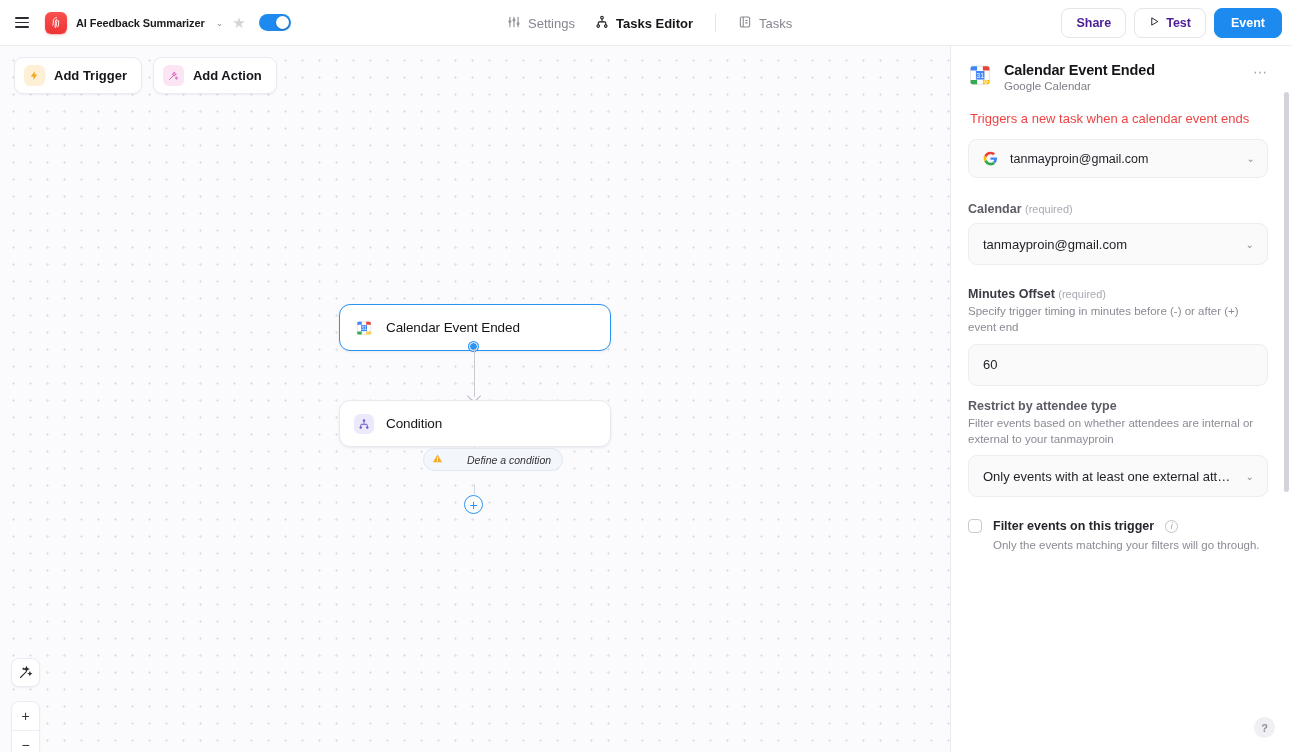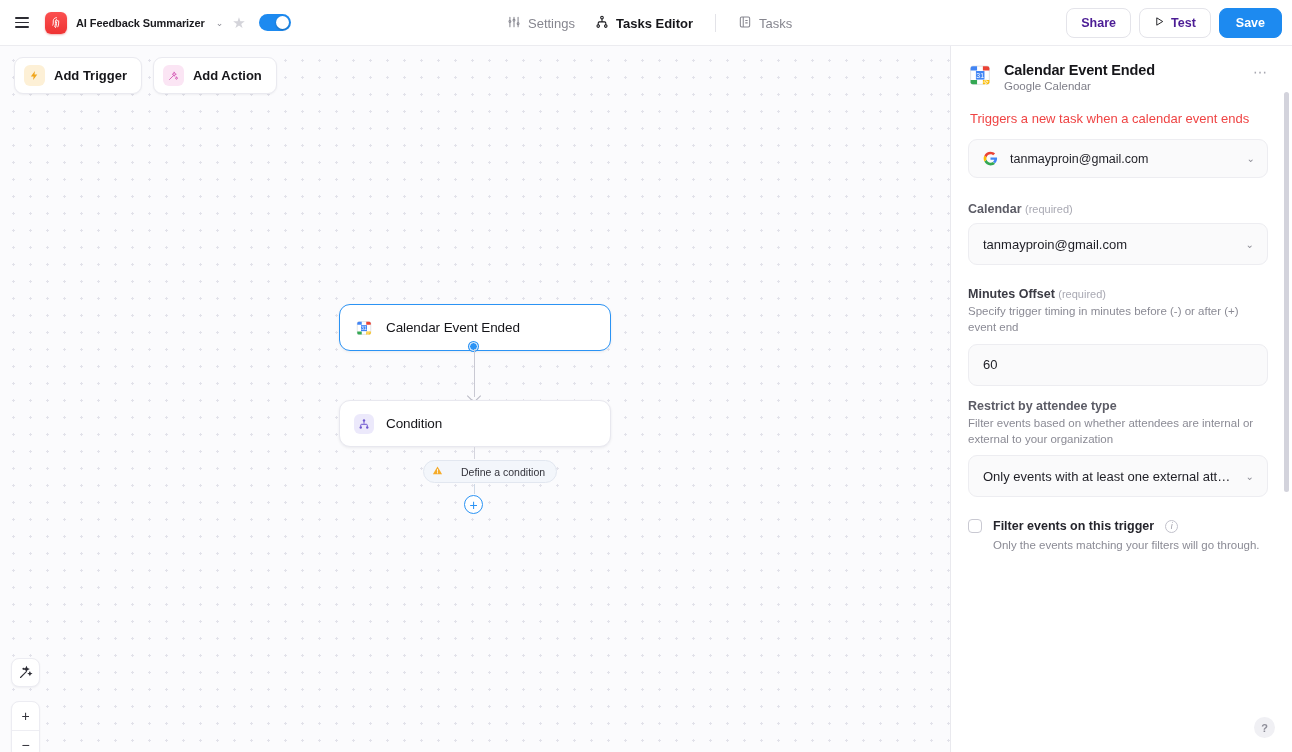--- a/index.html
+++ b/index.html
@@ -135,25 +135,26 @@
     position: absolute; left: 469px; top: 345px;
     width: 10px; height: 10px;
     border-right: 1.4px solid #b9b9c4; border-bottom: 1.4px solid #b9b9c4;
     transform: rotate(45deg);
   }
   .edge2 {
     position: absolute; left: 473.5px; top: 401px;
     width: 1.4px; height: 12px; background: #d5d5de;
   }
   .cond-chip {
-    position: absolute; left: 423px; top: 414px;
-    display: flex; align-items: center; gap: 18px;
+    position: absolute; left: 423px; top: 402px;
+    display: flex; align-items: center; gap: 24px;
     background: #f3f6fb; border: 1px solid #e2e7f0; border-radius: 14px;
     padding: 4px 11px 4px 8px; font-size: 10.5px; color: #33333b; white-space: nowrap;
     cursor: pointer;
+    font-style: italic;
   }
   .edge3 {
     position: absolute; left: 473.5px; top: 438px;
     width: 1.4px; height: 10px; background: #cfd9e6;
   }
   .plus-node {
     position: absolute; left: 464px; top: 449px;
     width: 19px; height: 19px; border-radius: 50%;
     border: 1.4px solid #2b93f4; color: #2b93f4; background: #fff;
     display: flex; align-items: center; justify-content: center;
@@ -314,21 +315,21 @@
       </div>
       <div class="btn">
         <span>
           <svg width="11" height="11" viewBox="0 0 24 24" fill="none" stroke="#18181d" stroke-width="2" stroke-linejoin="round">
               <path d="M6 4l13 8-13 8z"></path>
             </svg>
         </span>
         <span>Test</span>
       </div>
       <div class="btn primary">
-        <span>Save</span>
+        <span>Event</span>
       </div>
     </div>
   </div>
 
   <div class="body">
 
     <div class="canvas">
 
       <div class="canvas-toolbar">
         <div class="cbtn">
@@ -466,21 +467,21 @@
           <span class="req">(required)</span>
         </div>
         <div class="hint">Specify trigger timing in minutes before (-) or after (+) event end</div>
         <div class="textinput">
           <span>60</span>
         </div>
       </div>
 
       <div class="field" style="">
         <div class="lbl">Restrict by attendee type</div>
-        <div class="hint">Filter events based on whether attendees are internal or external to your organization</div>
+        <div class="hint">Filter events based on whether attendees are internal or external to your tanmayproin</div>
         <div class="select">
           <span class="sv">Only events with at least one external att…</span>
           <span class="chev">⌄</span>
         </div>
       </div>
 
       <div class="checkrow">
         <span class="cbox"></span>
         <span class="clabel">Filter events on this trigger</span>
         <span class="info-i">i</span>

